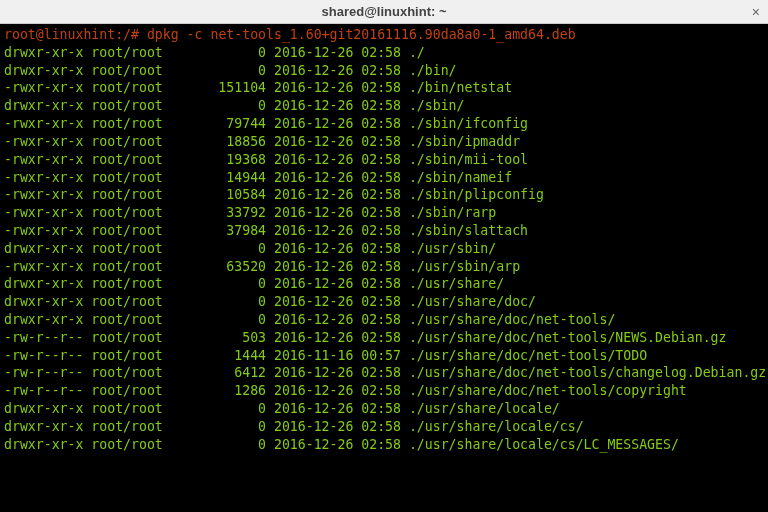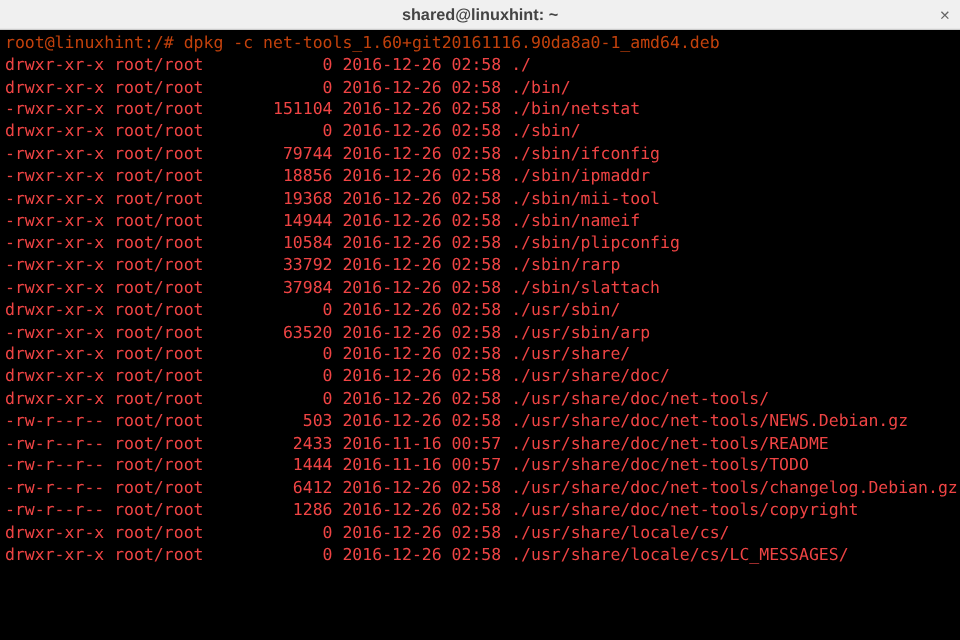--- a/index.html
+++ b/index.html
@@ -41,21 +41,21 @@
       background: #000;
       width: 100%;
       height: calc(512px - 24px);
       padding: 2px 4px;
       font-size: 13.2px;
       line-height: 1.35;
       overflow: hidden;
     }
     .term-line {
       white-space: pre;
-      color: #ef4444;
+      color: #84cc16;
     }
     .prompt-line {
       color: #c2410c;
       white-space: pre;
     }
   </style>
 </head>
 <body>
 
 <div class="titlebar">
@@ -76,20 +76,20 @@
       <div class="term-line">-rwxr-xr-x root/root        14944 2016-12-26 02:58 ./sbin/nameif</div>
       <div class="term-line">-rwxr-xr-x root/root        10584 2016-12-26 02:58 ./sbin/plipconfig</div>
       <div class="term-line">-rwxr-xr-x root/root        33792 2016-12-26 02:58 ./sbin/rarp</div>
       <div class="term-line">-rwxr-xr-x root/root        37984 2016-12-26 02:58 ./sbin/slattach</div>
       <div class="term-line">drwxr-xr-x root/root            0 2016-12-26 02:58 ./usr/sbin/</div>
       <div class="term-line">-rwxr-xr-x root/root        63520 2016-12-26 02:58 ./usr/sbin/arp</div>
       <div class="term-line">drwxr-xr-x root/root            0 2016-12-26 02:58 ./usr/share/</div>
       <div class="term-line">drwxr-xr-x root/root            0 2016-12-26 02:58 ./usr/share/doc/</div>
       <div class="term-line">drwxr-xr-x root/root            0 2016-12-26 02:58 ./usr/share/doc/net-tools/</div>
       <div class="term-line">-rw-r--r-- root/root          503 2016-12-26 02:58 ./usr/share/doc/net-tools/NEWS.Debian.gz</div>
-      <div class="term-line">-rw-r--r-- root/root         2433 2016-11-16 00:57 ./usr/share/doc/net-tools/README</div>
       <div class="term-line">-rw-r--r-- root/root         1444 2016-11-16 00:57 ./usr/share/doc/net-tools/TODO</div>
       <div class="term-line">-rw-r--r-- root/root         6412 2016-12-26 02:58 ./usr/share/doc/net-tools/changelog.Debian.gz</div>
       <div class="term-line">-rw-r--r-- root/root         1286 2016-12-26 02:58 ./usr/share/doc/net-tools/copyright</div>
+      <div class="term-line">drwxr-xr-x root/root            0 2016-12-26 02:58 ./usr/share/locale/</div>
       <div class="term-line">drwxr-xr-x root/root            0 2016-12-26 02:58 ./usr/share/locale/cs/</div>
       <div class="term-line">drwxr-xr-x root/root            0 2016-12-26 02:58 ./usr/share/locale/cs/LC_MESSAGES/</div>
     </div>
 </div>
 
 </body></html>

